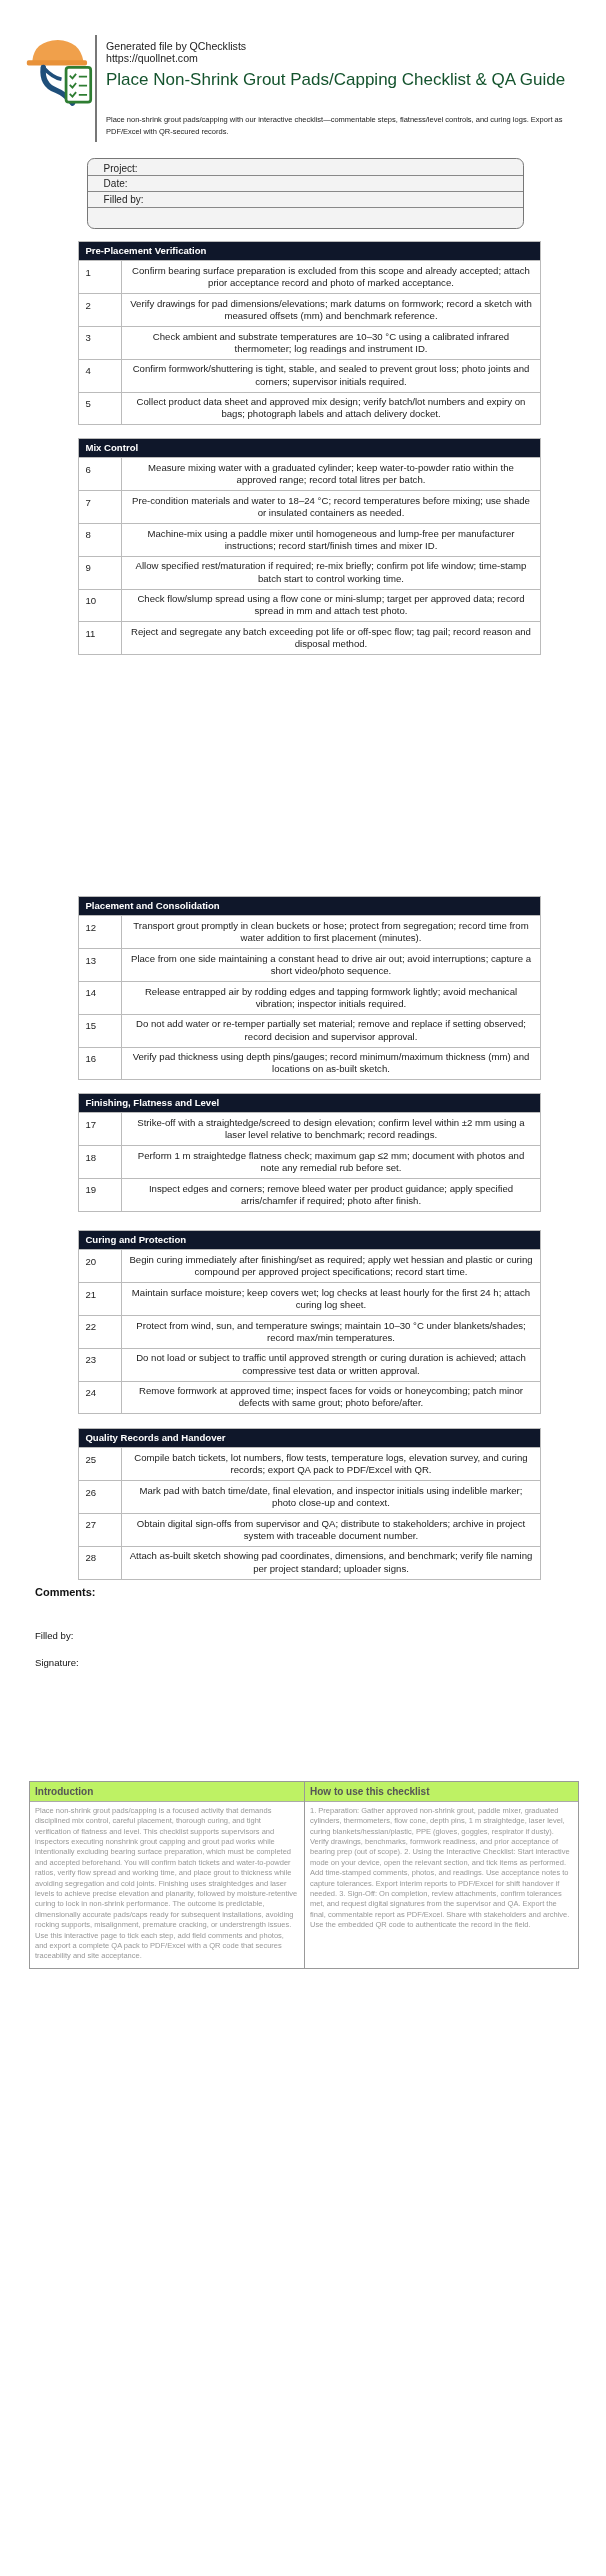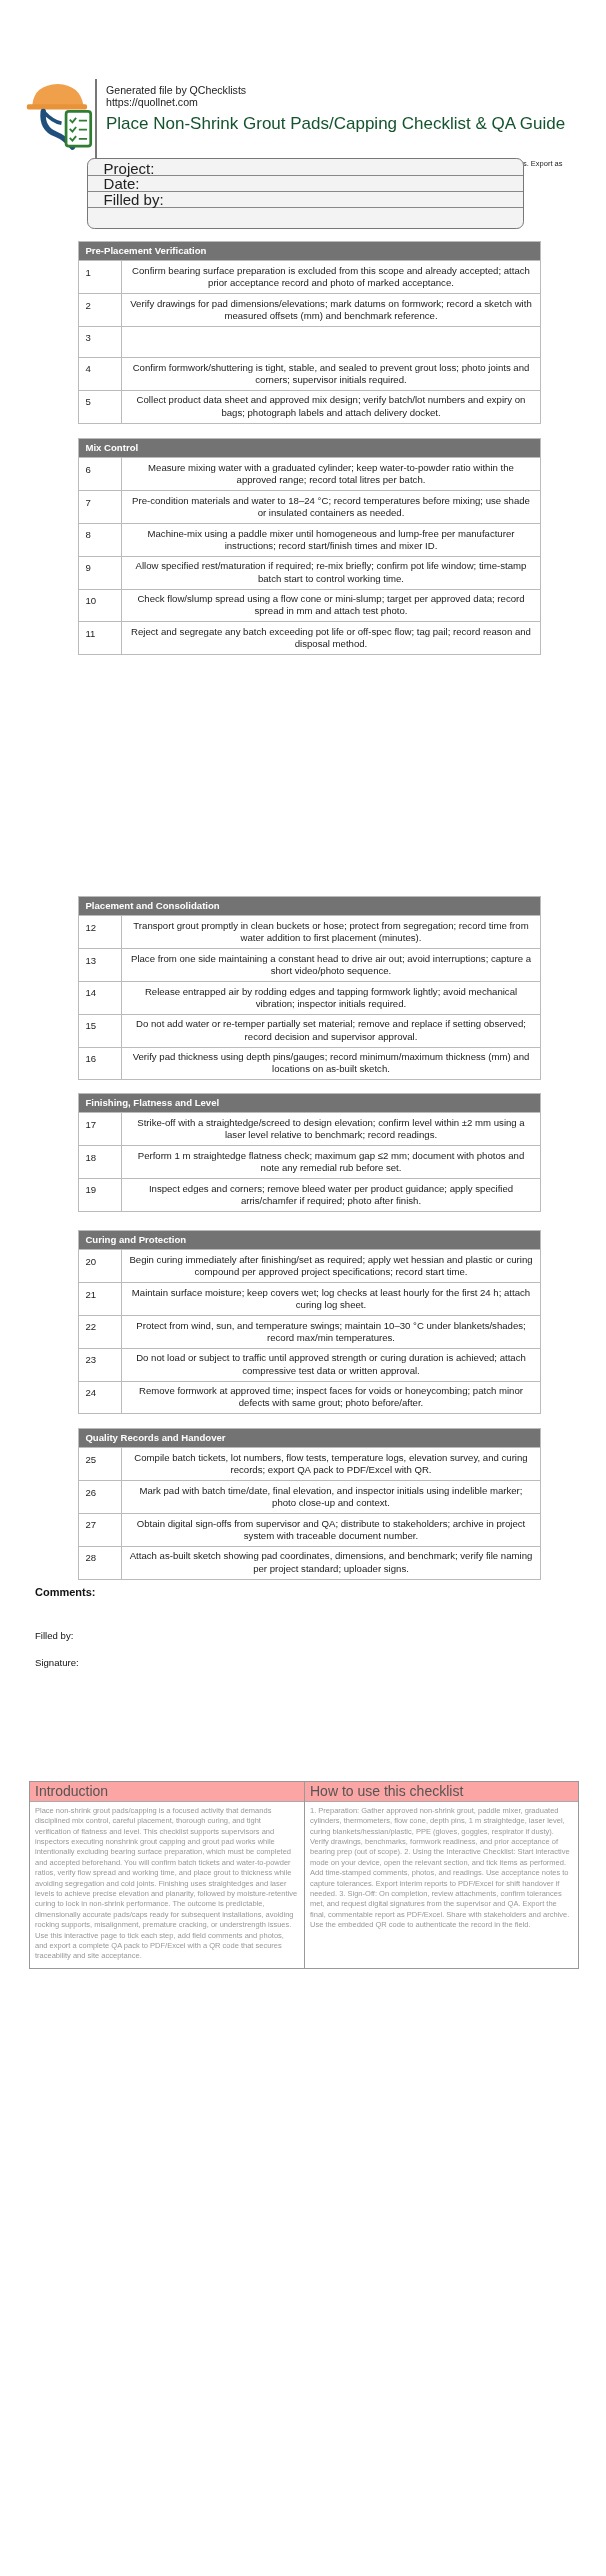--- a/index.html
+++ b/index.html
@@ -1,58 +1,58 @@
 <!DOCTYPE html>
 <html style="font-size:14.7px"><head>
 <meta charset="utf-8">
 <style>
   html, body { margin: 0; padding: 0; background: #ffffff; }
   body {
     width: 607px; height: 2576px; position: relative; overflow: hidden;
     font-family: "Liberation Sans", sans-serif; color: #111;
   }
-  .header { position: absolute; left: 0; top: 0; width: 607px; height: 147px; margin-top: 44px; }
+  .header { position: absolute; left: 0; top: 0; width: 607px; height: 147px; }
   .logo { position: absolute; left: 25px; top: 37px; width: 73px; height: 70px; }
   .vbar { position: absolute; left: 95px; top: 35px; width: 1.8px; height: 107px; background: #777; }
   .gen { position: absolute; left: 106px; top: 40px; font-size: 10.6px; line-height: 12px; color: #222; }
   .title { position: absolute; left: 106px; top: 68px; width: 477px; font-size: 17px; line-height: 24px; color: #14532d; }
   .subtitle { position: absolute; left: 106px; top: 114px; width: 477px; font-size: 7.5px; line-height: 12px; color: #222; }
 
   .meta-box {
     position: absolute; left: 87px; top: 158px; width: 437px; height: 71px;
     border: 0.9px solid #777; border-radius: 7.3px; background: #f3f3f3; box-sizing: border-box;
     overflow: hidden;
   }
   .meta-row { height: 16px; border-bottom: 0.9px solid #888; box-sizing: border-box;
-    font-size: 15px; line-height: 15.6px; padding-left: 15.6px; color: #222; }
+    font-size: 10px; line-height: 15.6px; padding-left: 15.6px; color: #222; }
   .meta-row:first-child { height: 17.4px; line-height: 19px; }
   .meta-row:last-child { border-bottom: none; }
 
   .section { position: absolute; left: 78px; width: 463px; border: 0.9px solid #bbb; box-sizing: border-box; }
   .section-head {
-    background: #737373; color: #fff; font-weight: bold; font-size: 9.6px;
+    background: #0f172a; color: #fff; font-weight: bold; font-size: 9.6px;
     height: 18.4px; line-height: 18.4px; padding-left: 6.4px;
   }
   .row { display: flex; border-top: 0.9px solid #bbb; min-height: 30px; }
   .row:first-of-type { border-top: none; }
   .num { width: 43px; flex: none; border-right: 0.9px solid #bbb; font-size: 9.6px; padding: 5.5px 0 0 6.4px; box-sizing: border-box; color: #222; }
   .txt { flex: 1; font-size: 9.6px; line-height: 12.2px; padding: 3.7px 5.5px 3.7px 5.5px; color: #222; text-align: center; }
 
   .comments { position: absolute; left: 35px; top: 1586px; font-size: 11px; font-weight: bold; }
   .filled { position: absolute; left: 35px; top: 1630px; font-size: 9.6px; }
   .signature { position: absolute; left: 35px; top: 1657px; font-size: 9.6px; }
 
   .intro-table {
     position: absolute; left: 28.5px; top: 1781px; width: 550px; height: 188px;
     border: 0.9px solid #999; box-sizing: border-box; display: flex;
   }
   .intro-col { width: 50%; box-sizing: border-box; }
   .intro-col + .intro-col { border-left: 0.9px solid #999; }
-  .intro-head { background: #fca5a5; border-bottom: 0.9px solid #aaa; height: 19px; line-height: 19px;
-    font-size: 14px; padding-left: 5.5px; color: #555; font-weight: normal; }
+  .intro-head { background: #bef264; border-bottom: 0.9px solid #aaa; height: 19px; line-height: 19px;
+    font-size: 10px; padding-left: 5.5px; color: #555; font-weight: bold; }
   .intro-body { font-size: 7.5px; line-height: 10.4px; color: #999; padding: 3.7px 5.5px; }
 </style>
 </head>
 <body>
 
 <div class="header">
   <div class="logo">
     <svg width="73" height="70" viewBox="0 0 80 76">
       <path d="M8 26 Q10 4 36 3 Q60 4 64 26 Z" fill="#f0a04b"></path>
       <rect x="2" y="25" width="66" height="6" rx="2" fill="#e8923a"></rect>
@@ -84,20 +84,21 @@
   <div class="row">
       <div class="num">1</div>
       <div class="txt">Confirm bearing surface preparation is excluded from this scope and already accepted; attach prior acceptance record and photo of marked acceptance.</div>
     </div>
   <div class="row">
       <div class="num">2</div>
       <div class="txt">Verify drawings for pad dimensions/elevations; mark datums on formwork; record a sketch with measured offsets (mm) and benchmark reference.</div>
     </div>
   <div class="row">
       <div class="num">3</div>
+      <div class="txt">Check ambient and substrate temperatures are 10–30 °C using a calibrated infrared thermometer; log readings and instrument ID.</div>
     </div>
   <div class="row">
       <div class="num">4</div>
       <div class="txt">Confirm formwork/shuttering is tight, stable, and sealed to prevent grout loss; photo joints and corners; supervisor initials required.</div>
     </div>
   <div class="row">
       <div class="num">5</div>
       <div class="txt">Collect product data sheet and approved mix design; verify batch/lot numbers and expiry on bags; photograph labels and attach delivery docket.</div>
     </div>
 </div>

